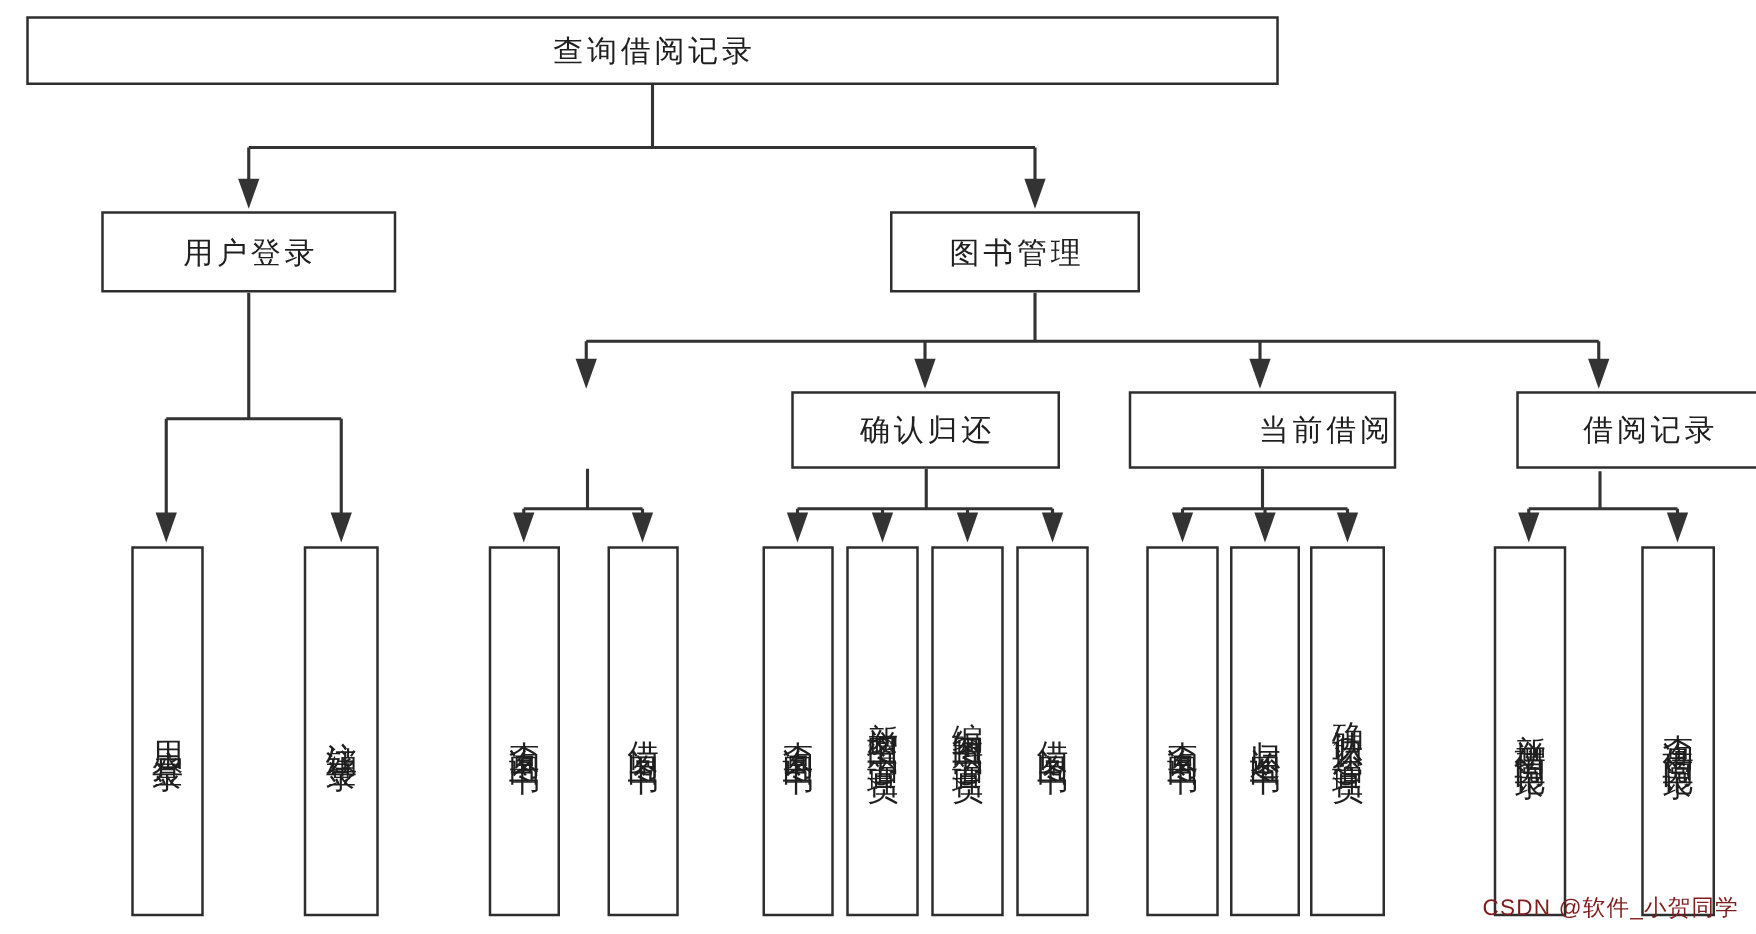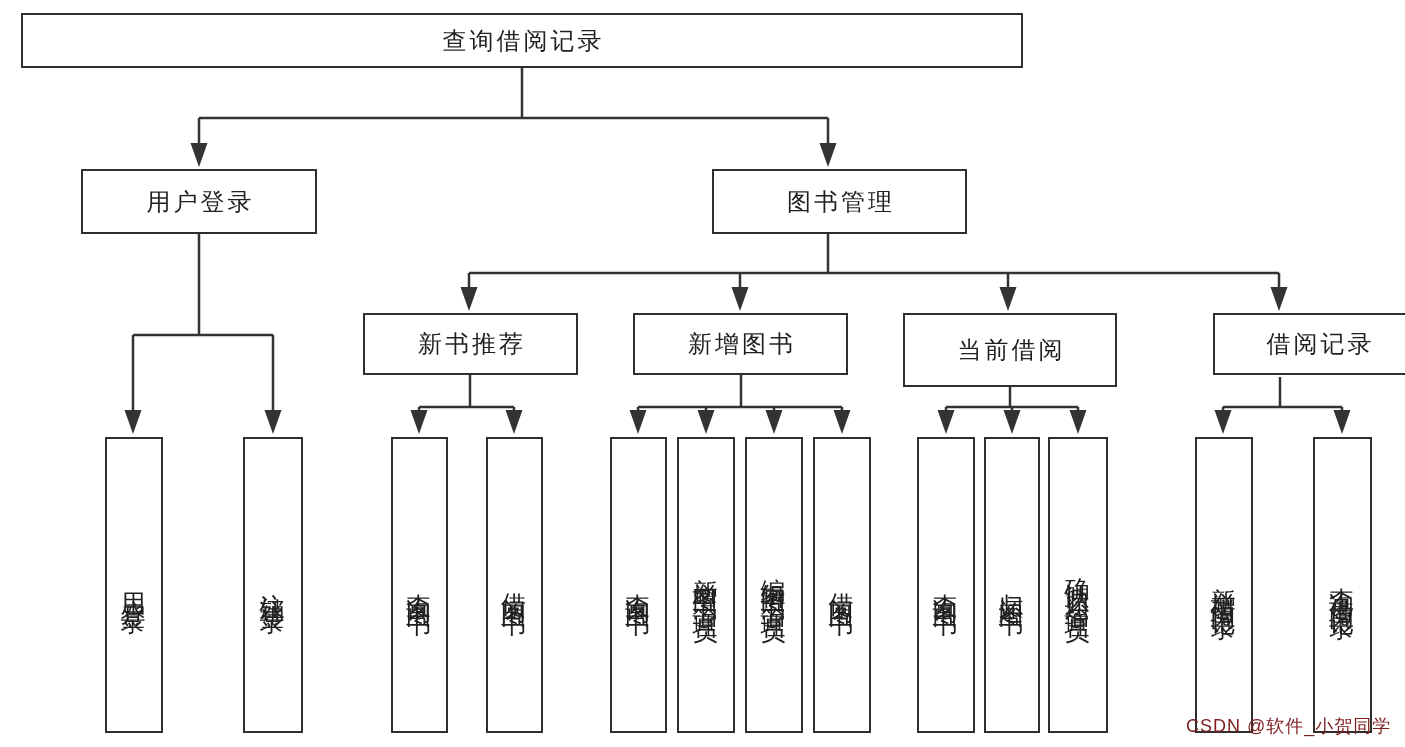--- a/index.html
+++ b/index.html
@@ -77,31 +77,28 @@
     </g>
   </svg>
 
   <div class="box" style="left:21px; top:13px; width:1002px; height:55px;">
     <span class="h-label">查询借阅记录</span>
   </div>
 
   <div class="box" style="left:81px; top:169px; width:236px; height:65px;">
     <span class="h-label">用户登录</span>
   </div>
-  <div class="box" style="left:712px; top:169px; width:255px; height:65px;">
+  <div class="box" style="left:712px; top:169px; width:200px; height:65px;">
     <span class="h-label">图书管理</span>
   </div>
 
-  <div class="box" style="left:363px; top:313px; width:215px; height:62px;">
-    <span class="h-label">新书推荐</span>
+  <div class="box" style="left:633px; top:313px; width:215px; height:62px;">
+    <span class="h-label">确认归还</span>
   </div>
-  <div class="box" style="left:633px; top:313px; width:215px; height:62px;">
-    <span class="h-label">新增图书</span>
-  </div>
-  <div class="box" style="left:903px; top:313px; width:214px; height:74px;">
+  <div class="box" style="left:903px; top:313px; width:214px; height:62px;justify-content:flex-end;">
     <span class="h-label">当前借阅</span>
   </div>
   <div class="box" style="left:1173px; top:313px; width:212px; height:62px;margin-left:40px;">
     <span class="h-label">借阅记录</span>
   </div>
 
   <div class="box" style="left:105px; top:437px; width:58px; height:296px;">
     <span class="v-label">用户登录</span>
   </div>
   <div class="box" style="left:243px; top:437px; width:60px; height:296px;">

